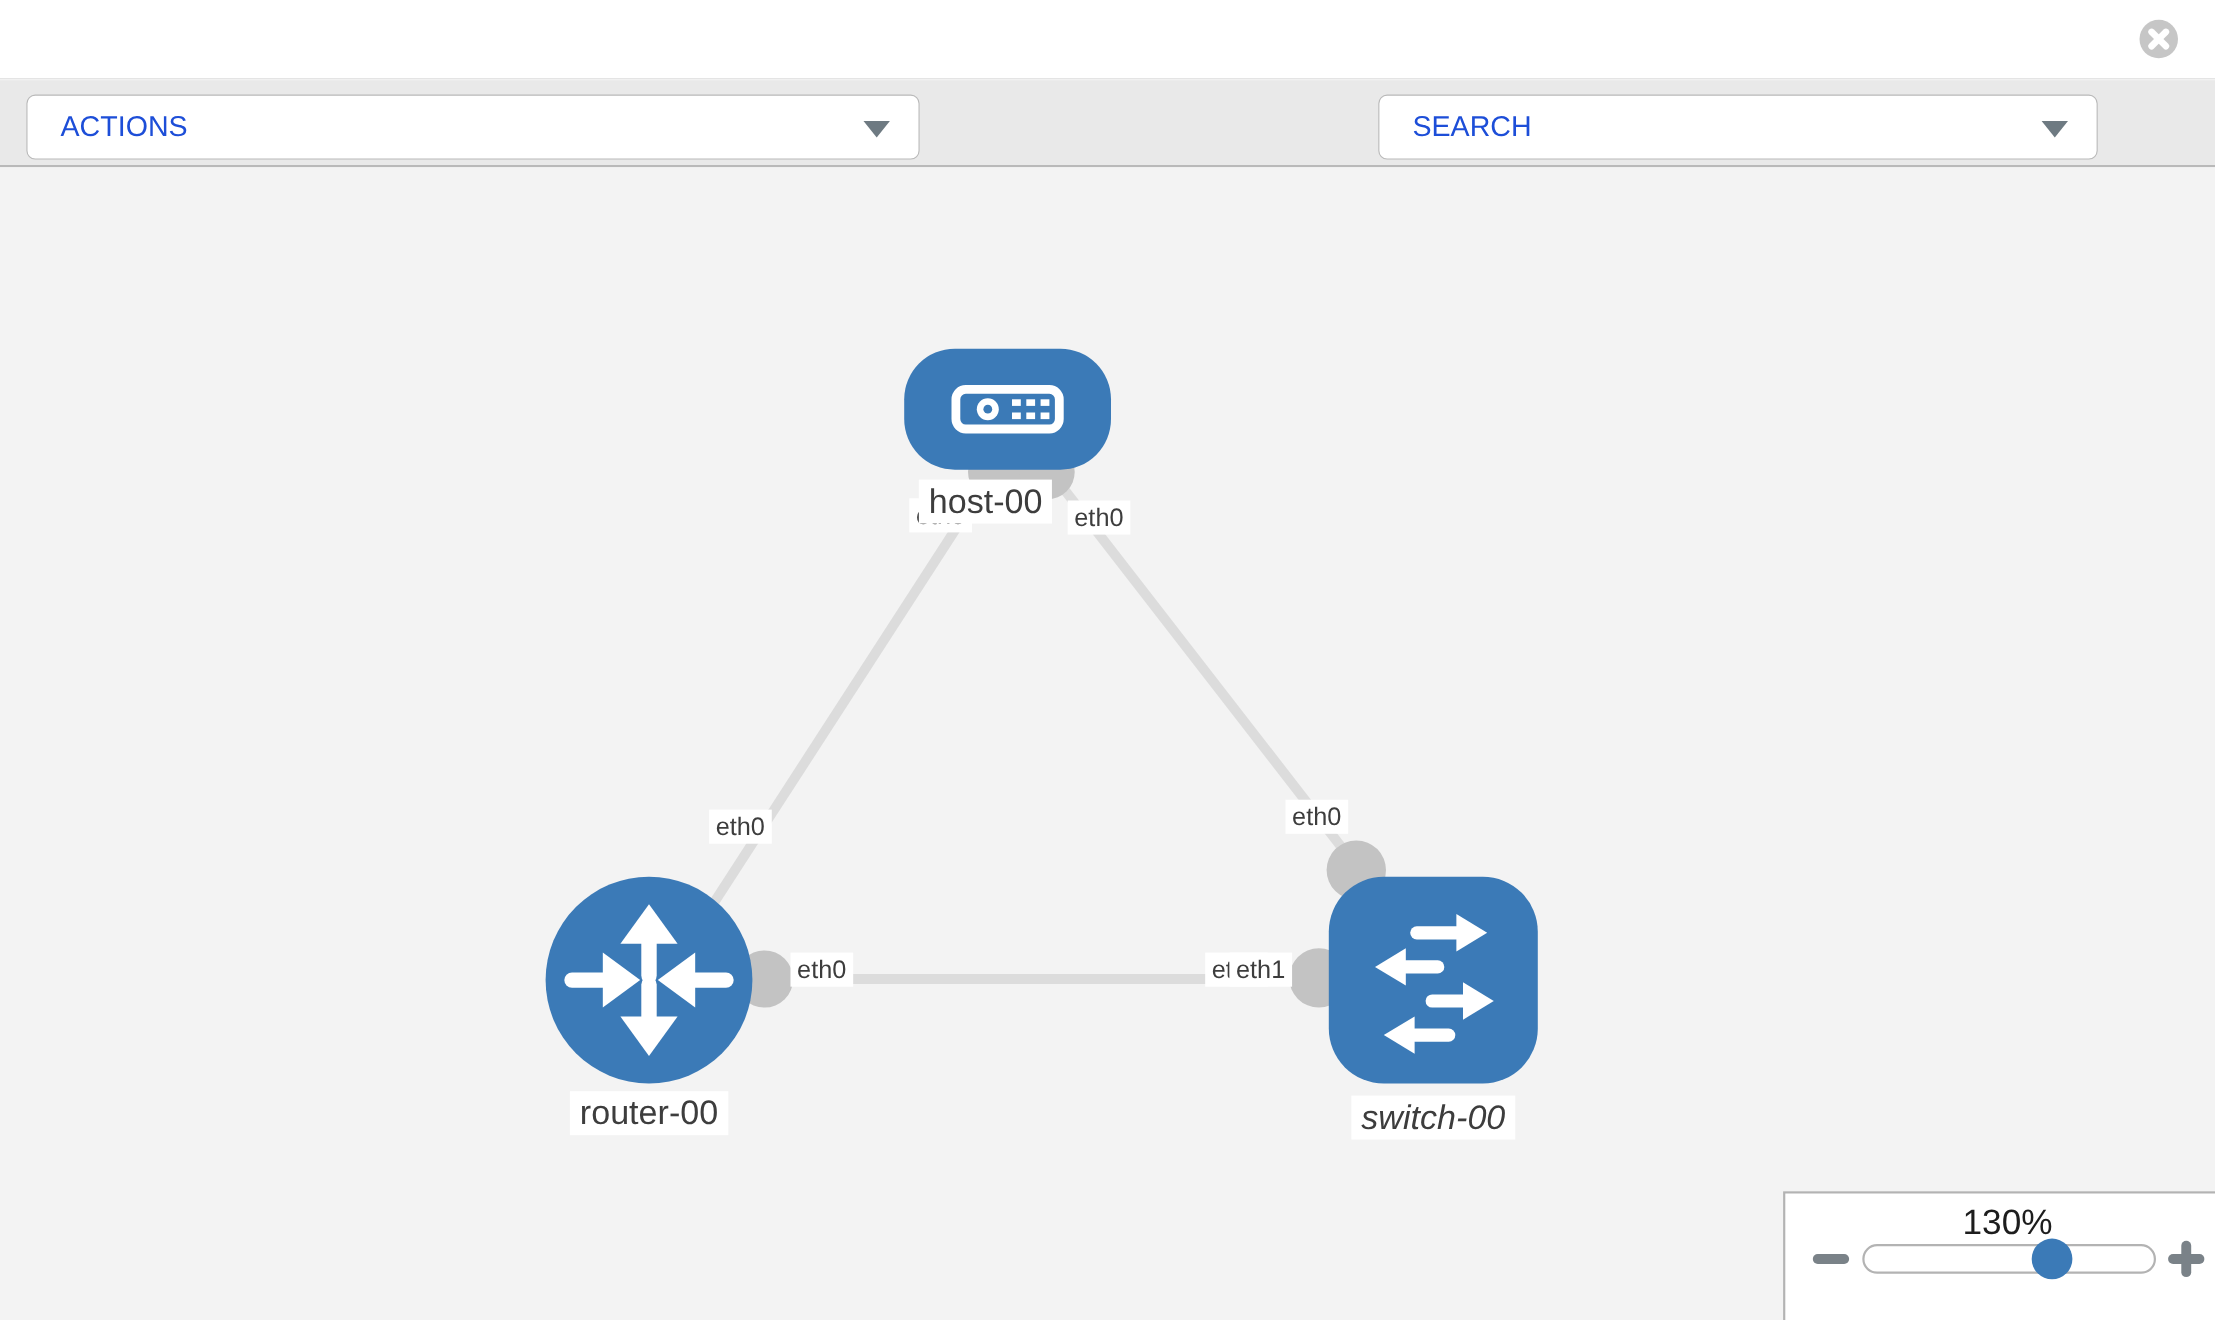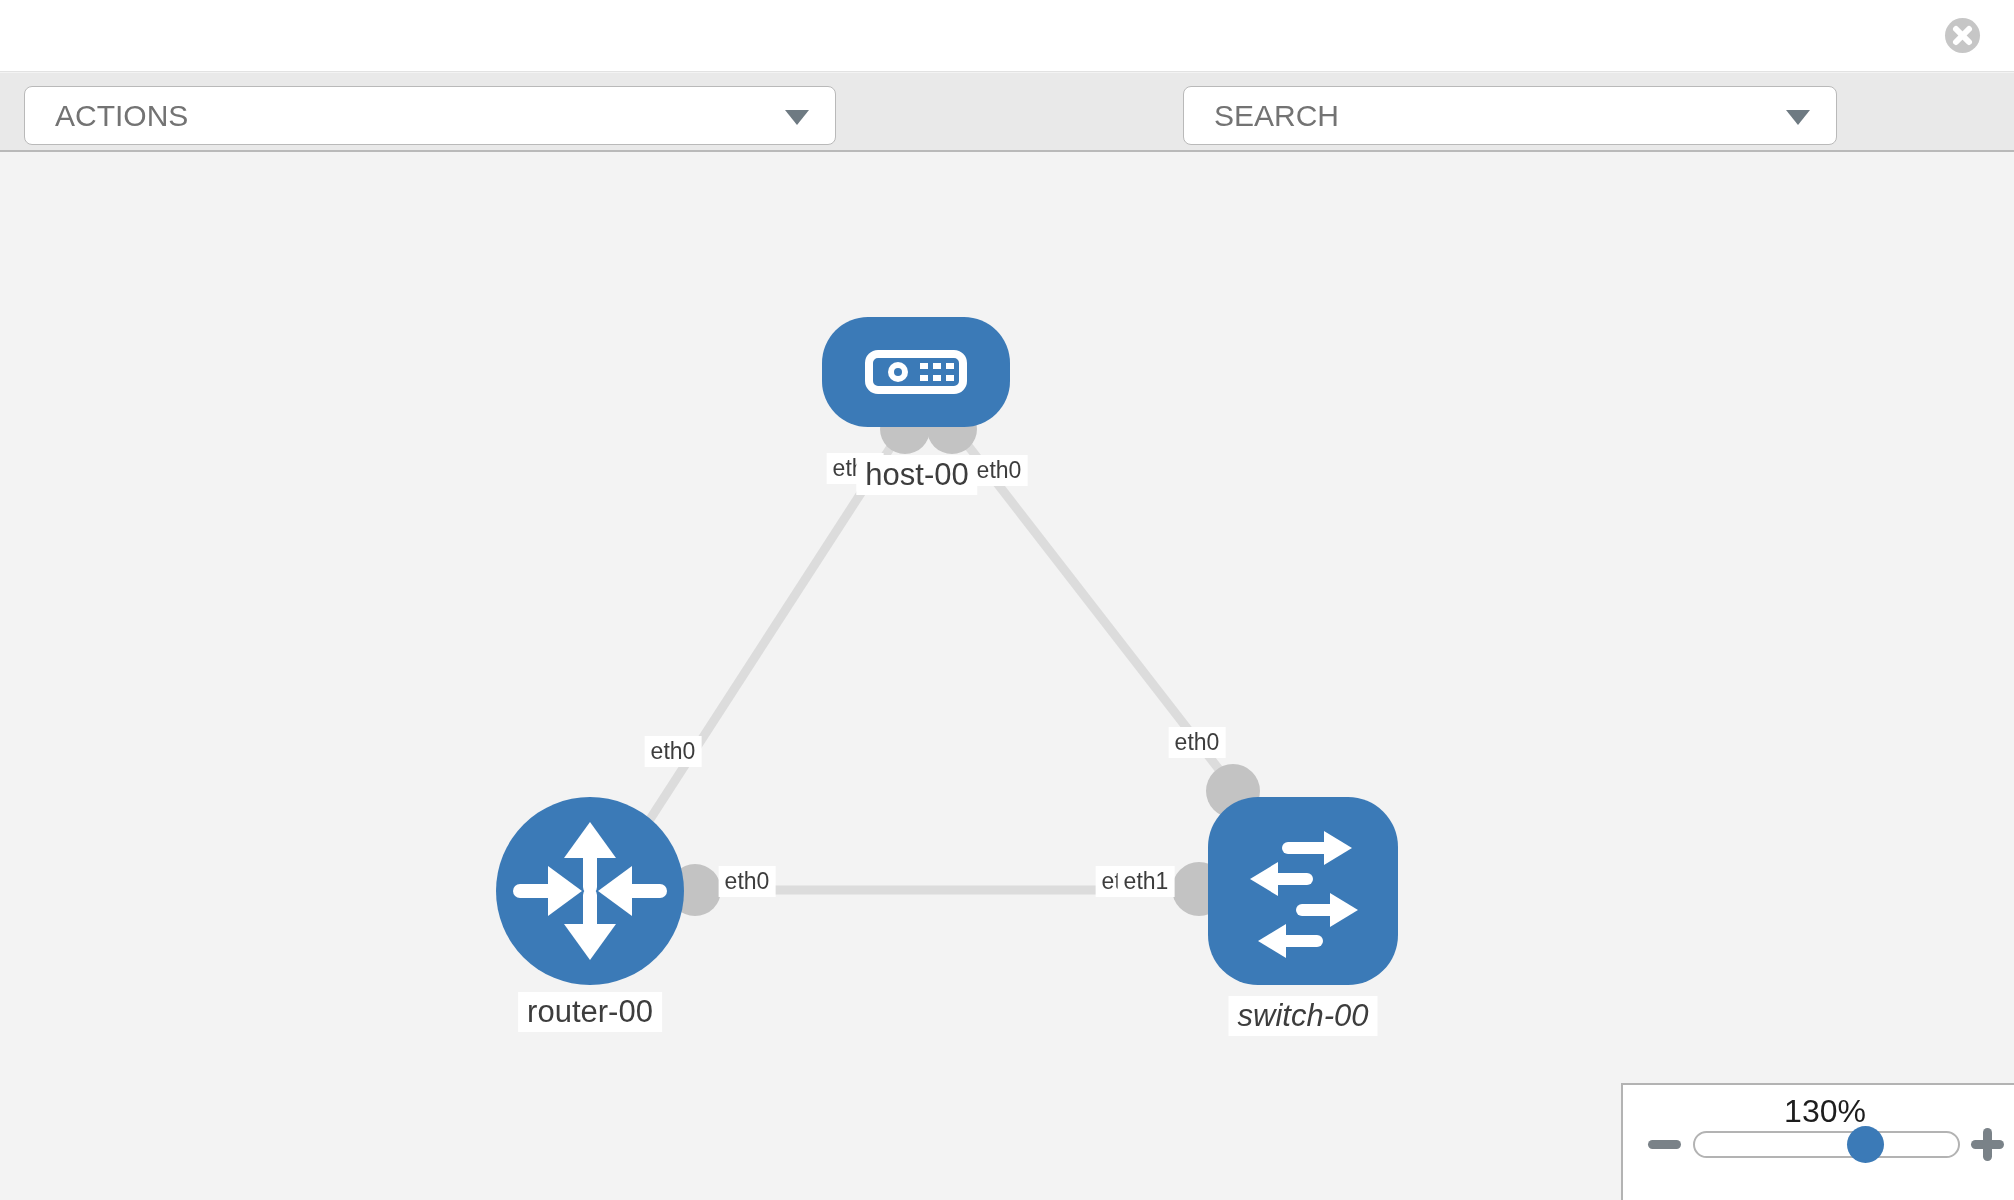--- a/index.html
+++ b/index.html
@@ -13,26 +13,26 @@
     font-size:27px; font-weight:bold; color:#4b4b4b; letter-spacing:0.2px; }
   .close-btn { position:absolute; left:1945px; top:18px; width:35px; height:35px;
     border-radius:50%; background:#c6c6c6; cursor:pointer; }
 
   
   .toolbar { position:absolute; left:0; top:73px; width:2014px; height:79px;
     background:#e9e9e9; border-bottom:2px solid #b9b9b9; }
   .select-box { position:absolute; top:13px; height:59px; background:#fff;
     border:1px solid #b9b9b9; border-radius:8px; cursor:pointer; }
   .select-box .sel-label { position:absolute; left:30px; top:0; line-height:57px;
-    font-size:30px; color:#737373; }
+    font-size:26px; color:#1d4ed8; }
   .caret { position:absolute; right:26px; top:23px; width:0; height:0;
     border-left:12px solid transparent; border-right:12px solid transparent;
     border-top:15px solid #6e7a82; }
   .actions-box { left:24px; width:812px; }
-  .search-box { left:1183px; width:654px; }
+  .search-box { left:1253px; width:654px; }
   .tool-icon-btn { position:absolute; top:95px; width:44px; height:44px;
     background:transparent; border:none; cursor:pointer; padding:0; }
   .wrench-btn { left:1046px; }
   .key-btn { left:1115px; }
 
   
   .canvas { position:absolute; left:0; top:152px; width:2014px; height:1048px;
     background:#f3f3f3; }
   .canvas svg { position:absolute; left:0; top:0; }
 
@@ -156,21 +156,21 @@
         <path d="M1302 910 H1330" fill="none"></path>
         <polygon points="1358,910 1330,893 1330,927" stroke="none"></polygon>
         <path d="M1317 941 H1286" fill="none"></path>
         <polygon points="1258,941 1286,924 1286,958" stroke="none"></polygon>
       </g>
     </g>
   </svg>
 
   <span class="lbl port-lbl" style="left:855px;  top:301px;">eth0</span>
   <span class="lbl port-lbl" style="left:999px;  top:303px;">eth0</span>
-  <span class="lbl name-lbl" style="left:917px;  top:284px;margin-top:19px;">host-00</span>
+  <span class="lbl name-lbl" style="left:896px;  top:284px;">host-00</span>
 
   <span class="lbl port-lbl" style="left:673px;  top:584px;">eth0</span>
   <span class="lbl port-lbl" style="left:1197px; top:575px;">eth0</span>
 
   <span class="lbl port-lbl" style="left:747px;  top:714px;">eth0</span>
   <span class="lbl port-lbl" style="left:1124px; top:714px;">eth0</span>
   <span class="lbl port-lbl" style="left:1146px; top:714px;">eth1</span>
 
   <span class="lbl name-lbl" style="left:590px;  top:840px;">router-00</span>
   <span class="lbl name-lbl" style="left:1303px; top:844px;font-style:italic;">switch-00</span>

